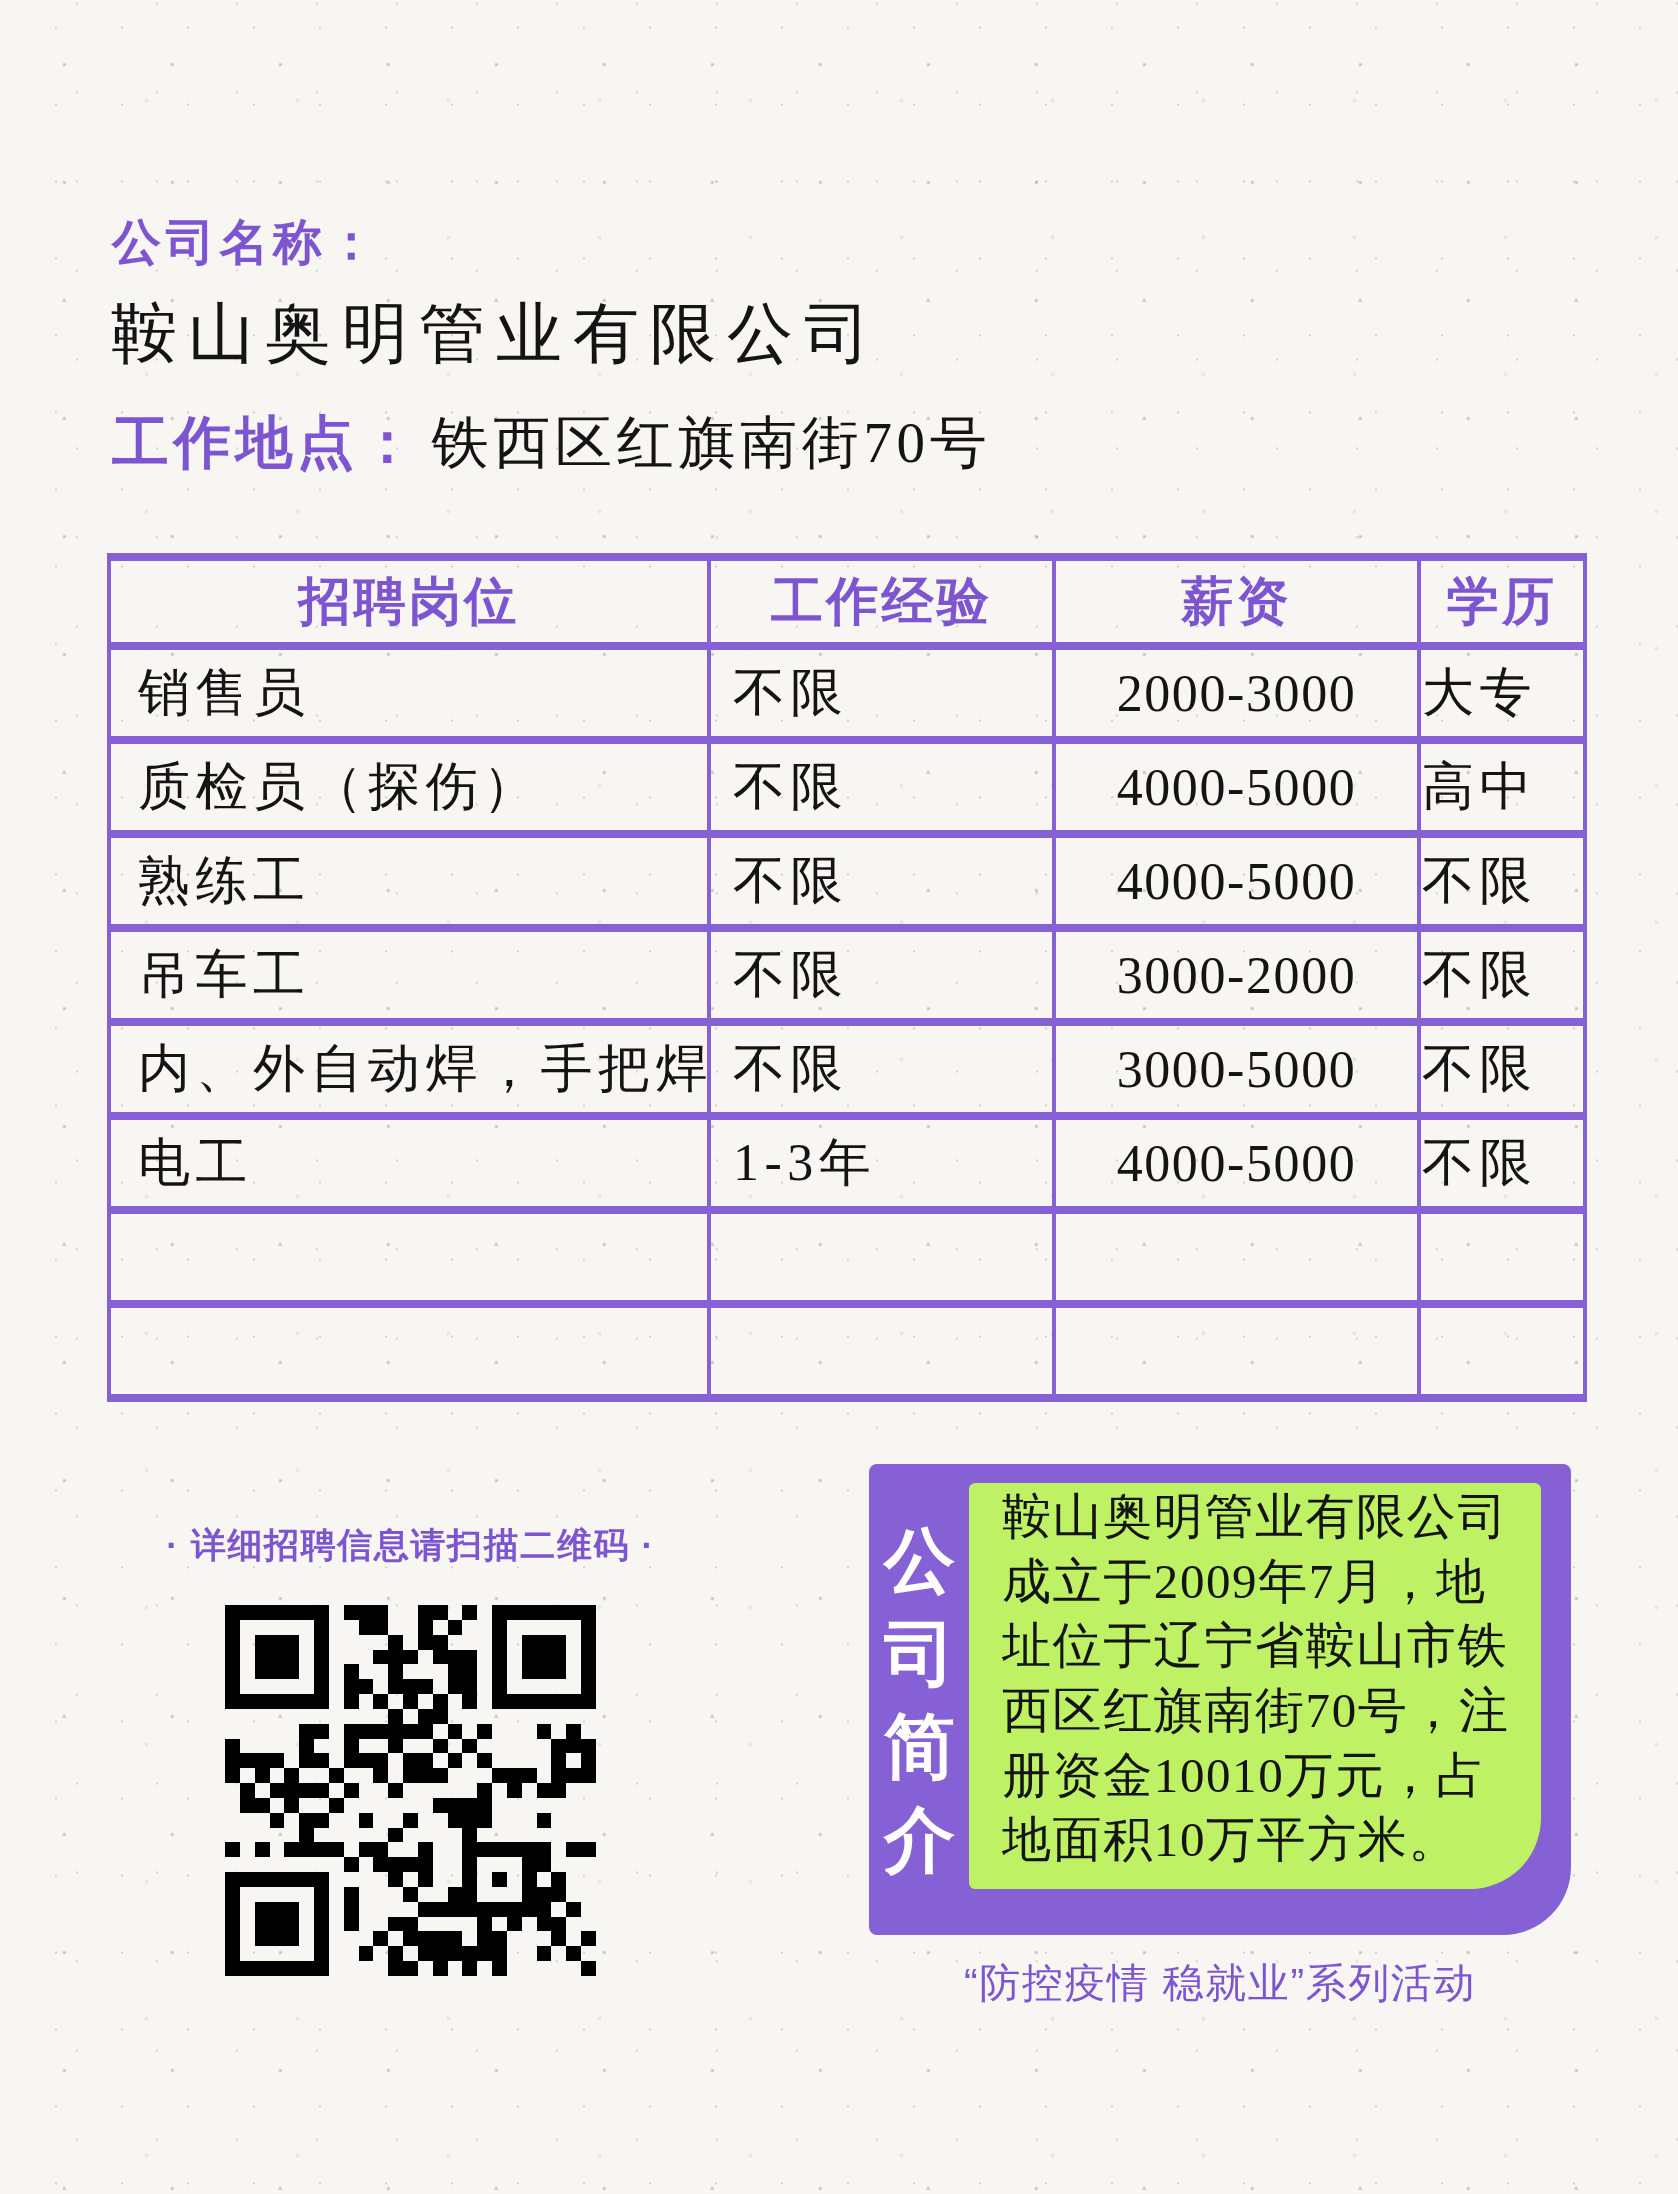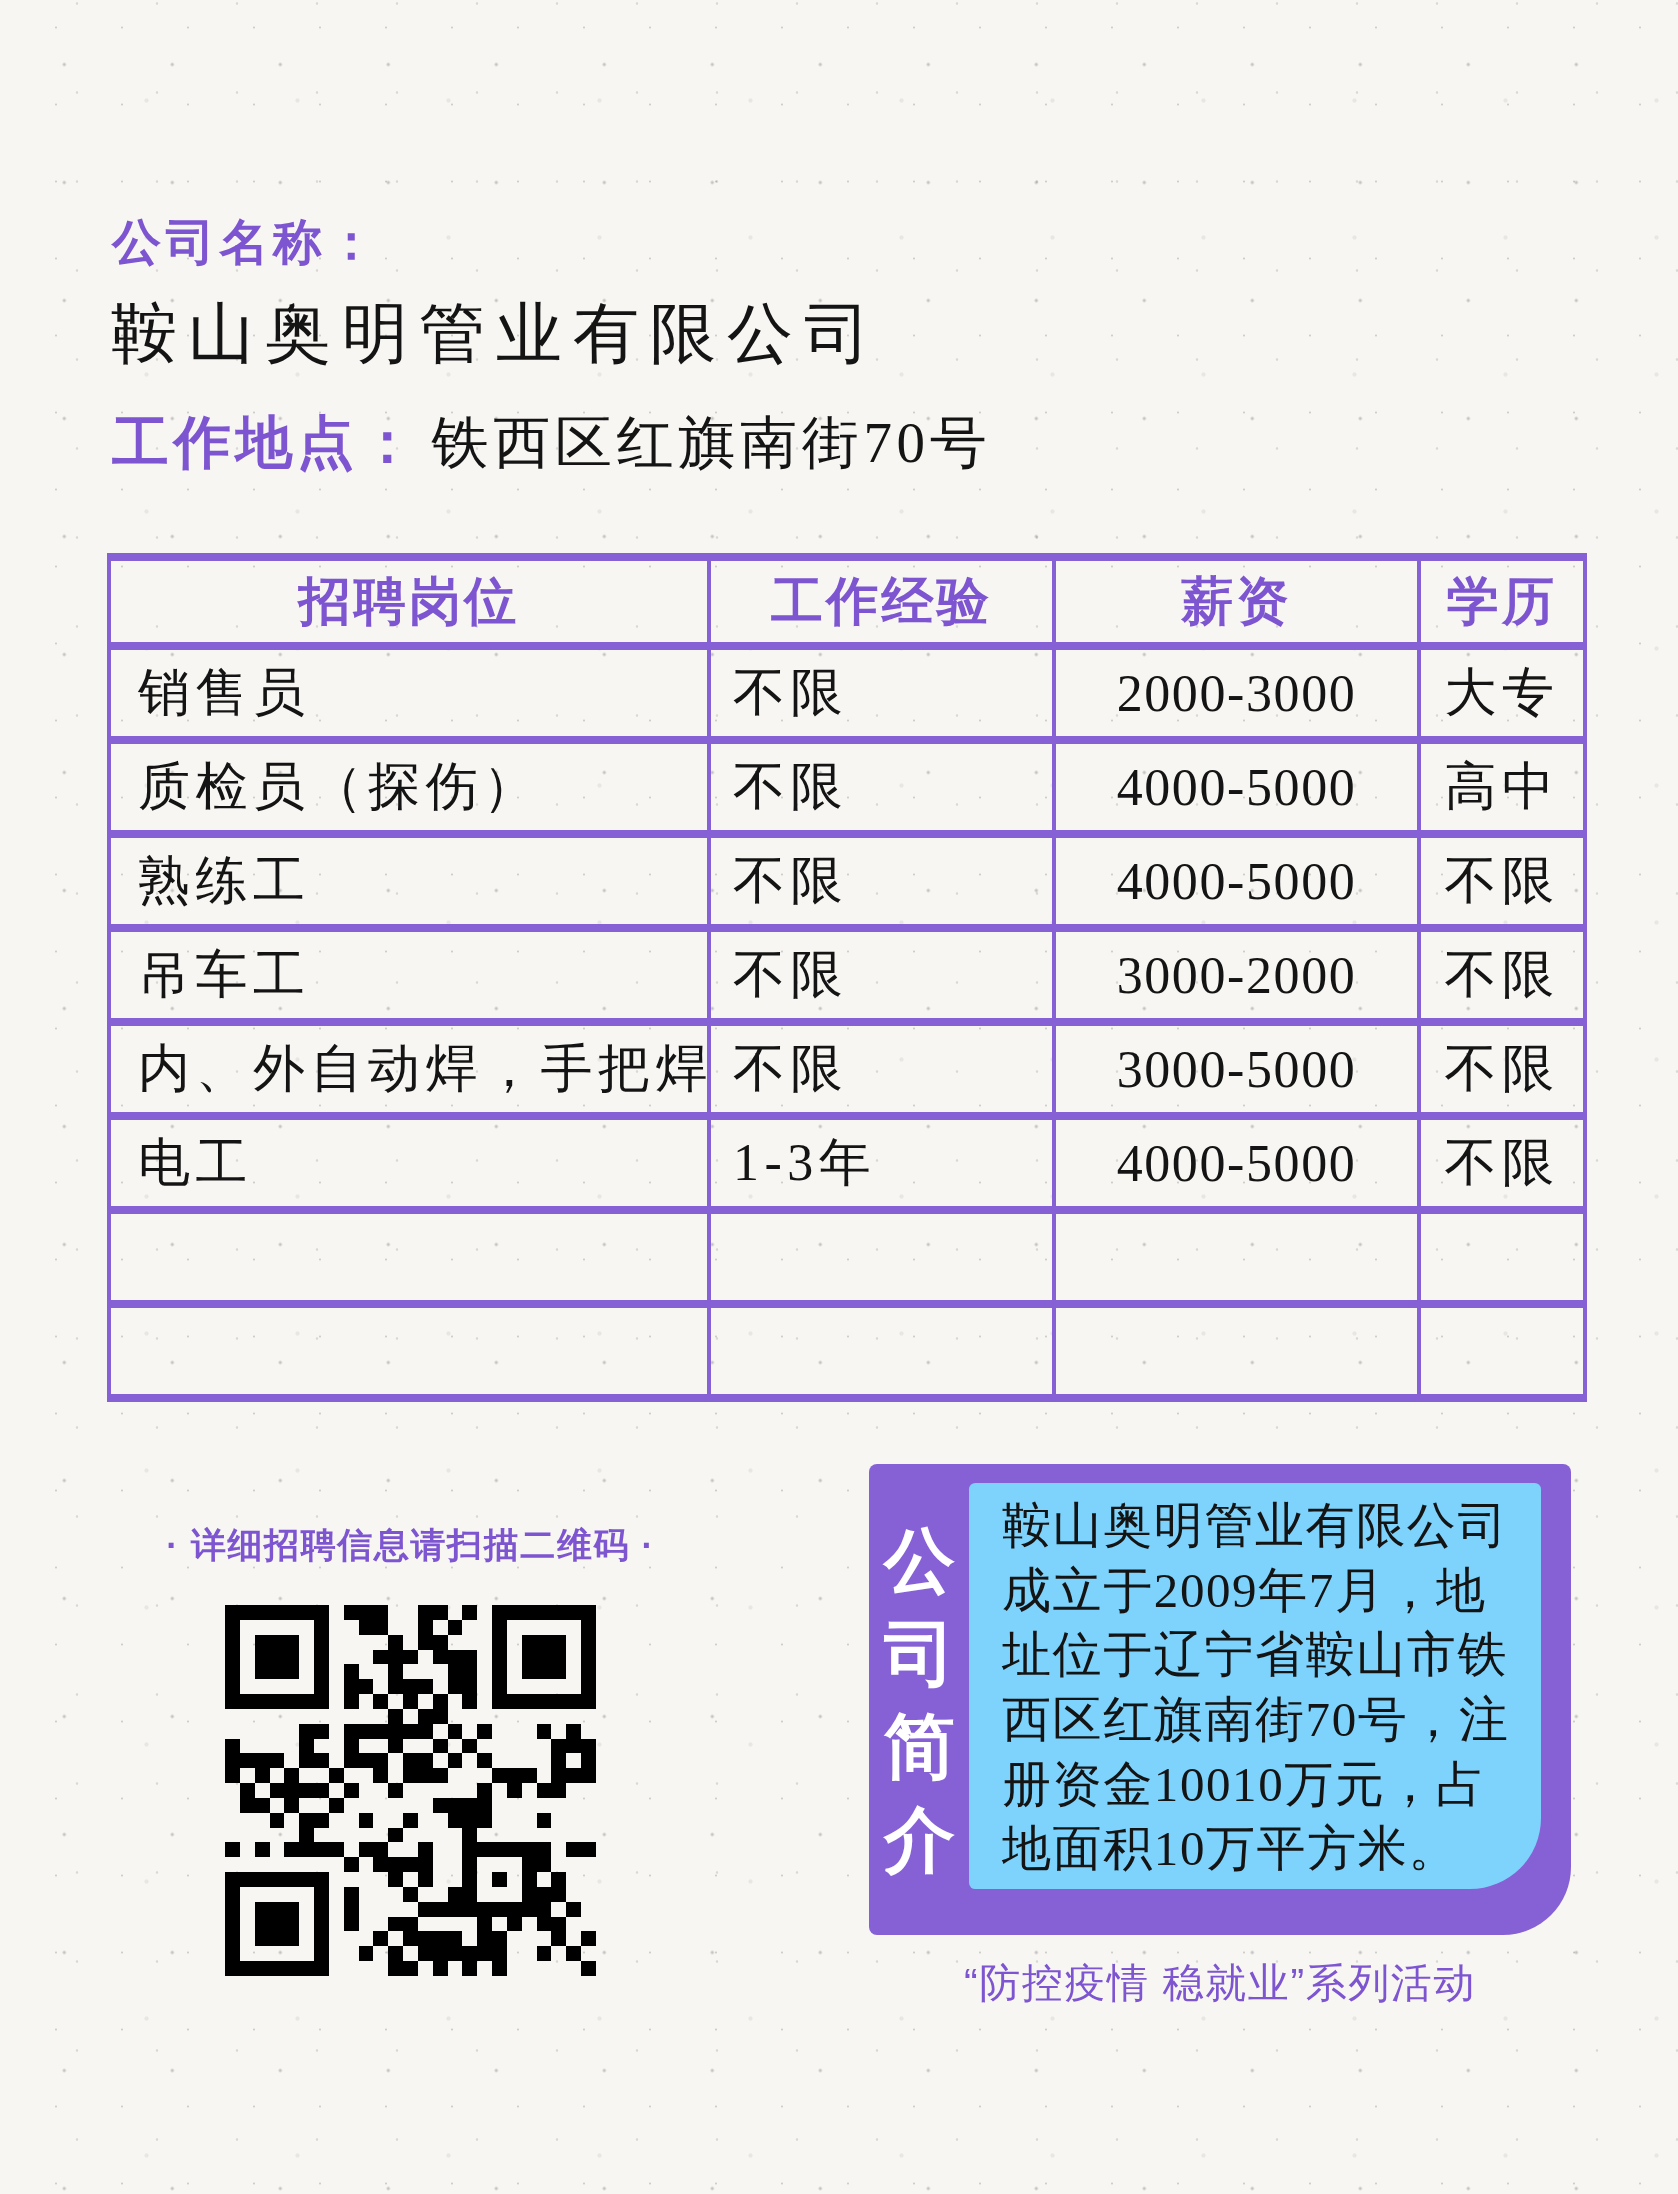--- a/index.html
+++ b/index.html
@@ -41,40 +41,40 @@
   .jobs th,.jobs td{
     border:4.7px solid var(--border);
     border-top-width:8px;border-bottom-width:8px;
     overflow:hidden;white-space:nowrap;vertical-align:middle;
   }
   .jobs th{height:79px;font-size:52px;color:var(--purple);letter-spacing:3.2px;text-align:center;}
   .jobs td{height:84px;font-family:"Liberation Serif",serif;font-size:52px;color:var(--ink);}
   .jobs td:nth-child(1){padding-left:27px;letter-spacing:5.5px;}
   .jobs td:nth-child(2){padding-left:22px;letter-spacing:5.5px;}
   .jobs td:nth-child(3){text-align:center;letter-spacing:1.6px;}
-  .jobs td:nth-child(4){text-align:center;letter-spacing:5.5px;}
+  .jobs td:nth-child(4){text-align:left;letter-spacing:5.5px;}
   .col-1{width:600px}.col-2{width:345px}.col-3{width:365px}.col-4{width:166px}
 
   .qr-block{position:absolute;left:142px;top:1522px;width:537px;text-align:center;}
   .qr-label{font-size:35px;color:var(--purple);font-weight:bold;letter-spacing:1.6px;white-space:nowrap;}
   .qr-code{width:371px;height:371px;margin:36px auto 0;display:block;}
 
   .intro-box{
     position:absolute;left:869px;top:1464px;width:702px;height:471px;
     background:var(--border);border-radius:8px 8px 68px 8px;
   }
   .intro-title{
     position:absolute;left:0;top:0;bottom:0;width:101px;
     display:flex;flex-direction:column;align-items:center;justify-content:center;
     row-gap:22px;color:#ffffff;font-weight:bold;font-size:71px;line-height:1;
   }
   .intro-panel{
     position:absolute;left:100px;top:19px;right:30px;bottom:46px;
-    background:#7dd3fc;border-radius:6.3px 6.3px 71px 6.3px;
-    padding:11px 24px 8px 33px;box-sizing:border-box;
+    background:#bef264;border-radius:6.3px 6.3px 71px 6.3px;
+    padding:2px 24px 8px 33px;box-sizing:border-box;
   }
   .intro-text{
     font-family:"Liberation Serif",serif;font-size:49px;line-height:1.32;
     color:var(--ink);letter-spacing:1.6px;margin:0;
   }
   .tagline{
     position:absolute;left:869px;top:1956px;width:702px;text-align:center;
     font-size:41px;font-weight:normal;color:var(--purple);letter-spacing:1.6px;white-space:nowrap;
   }
 </style>

